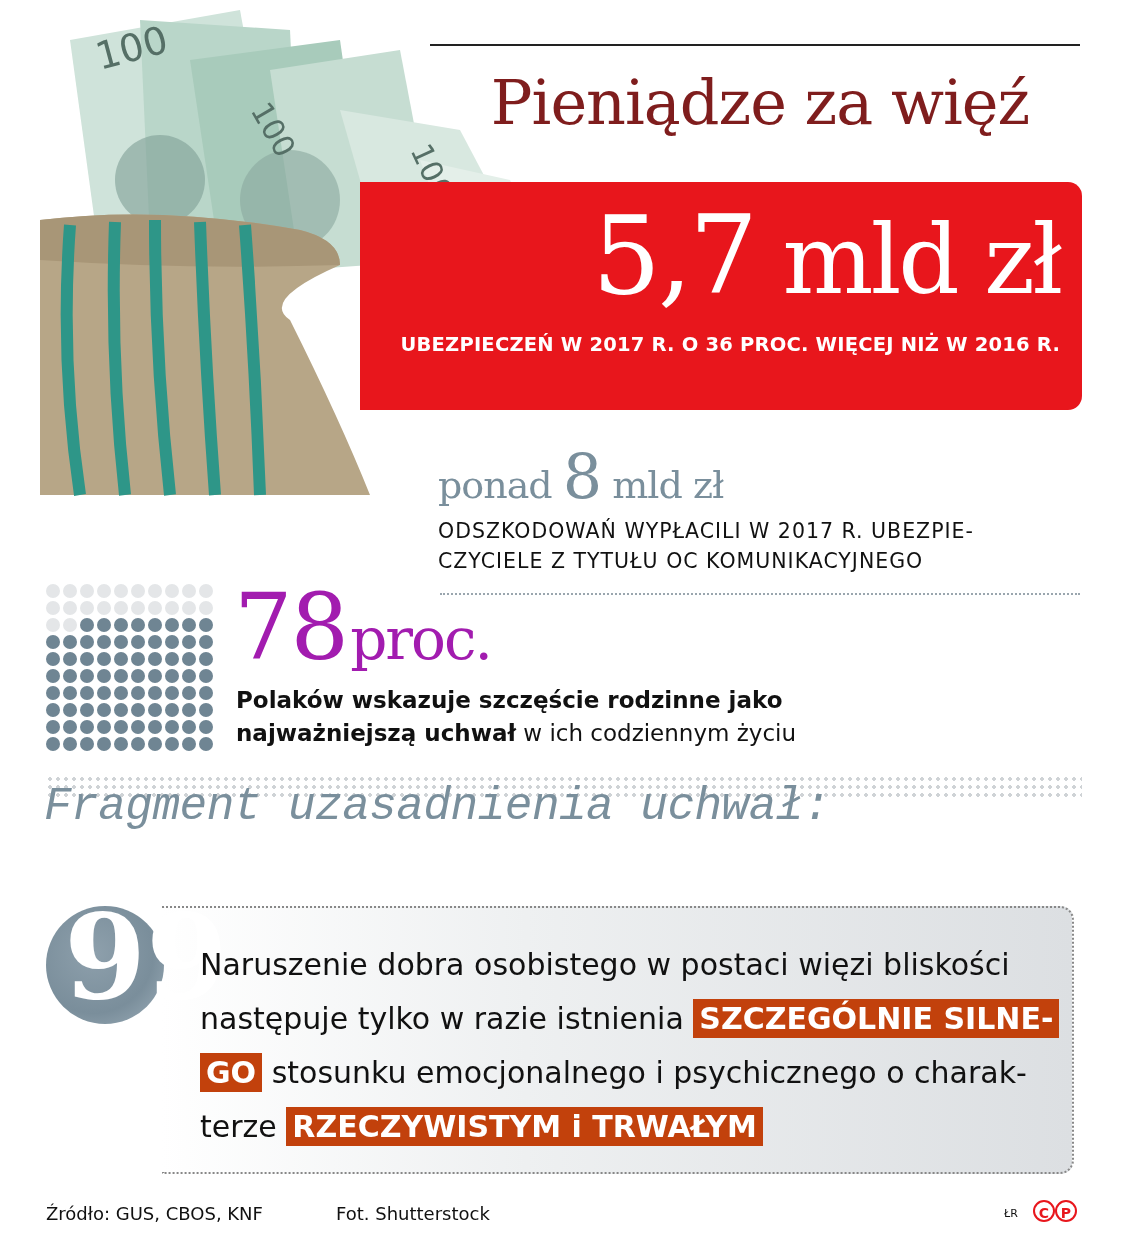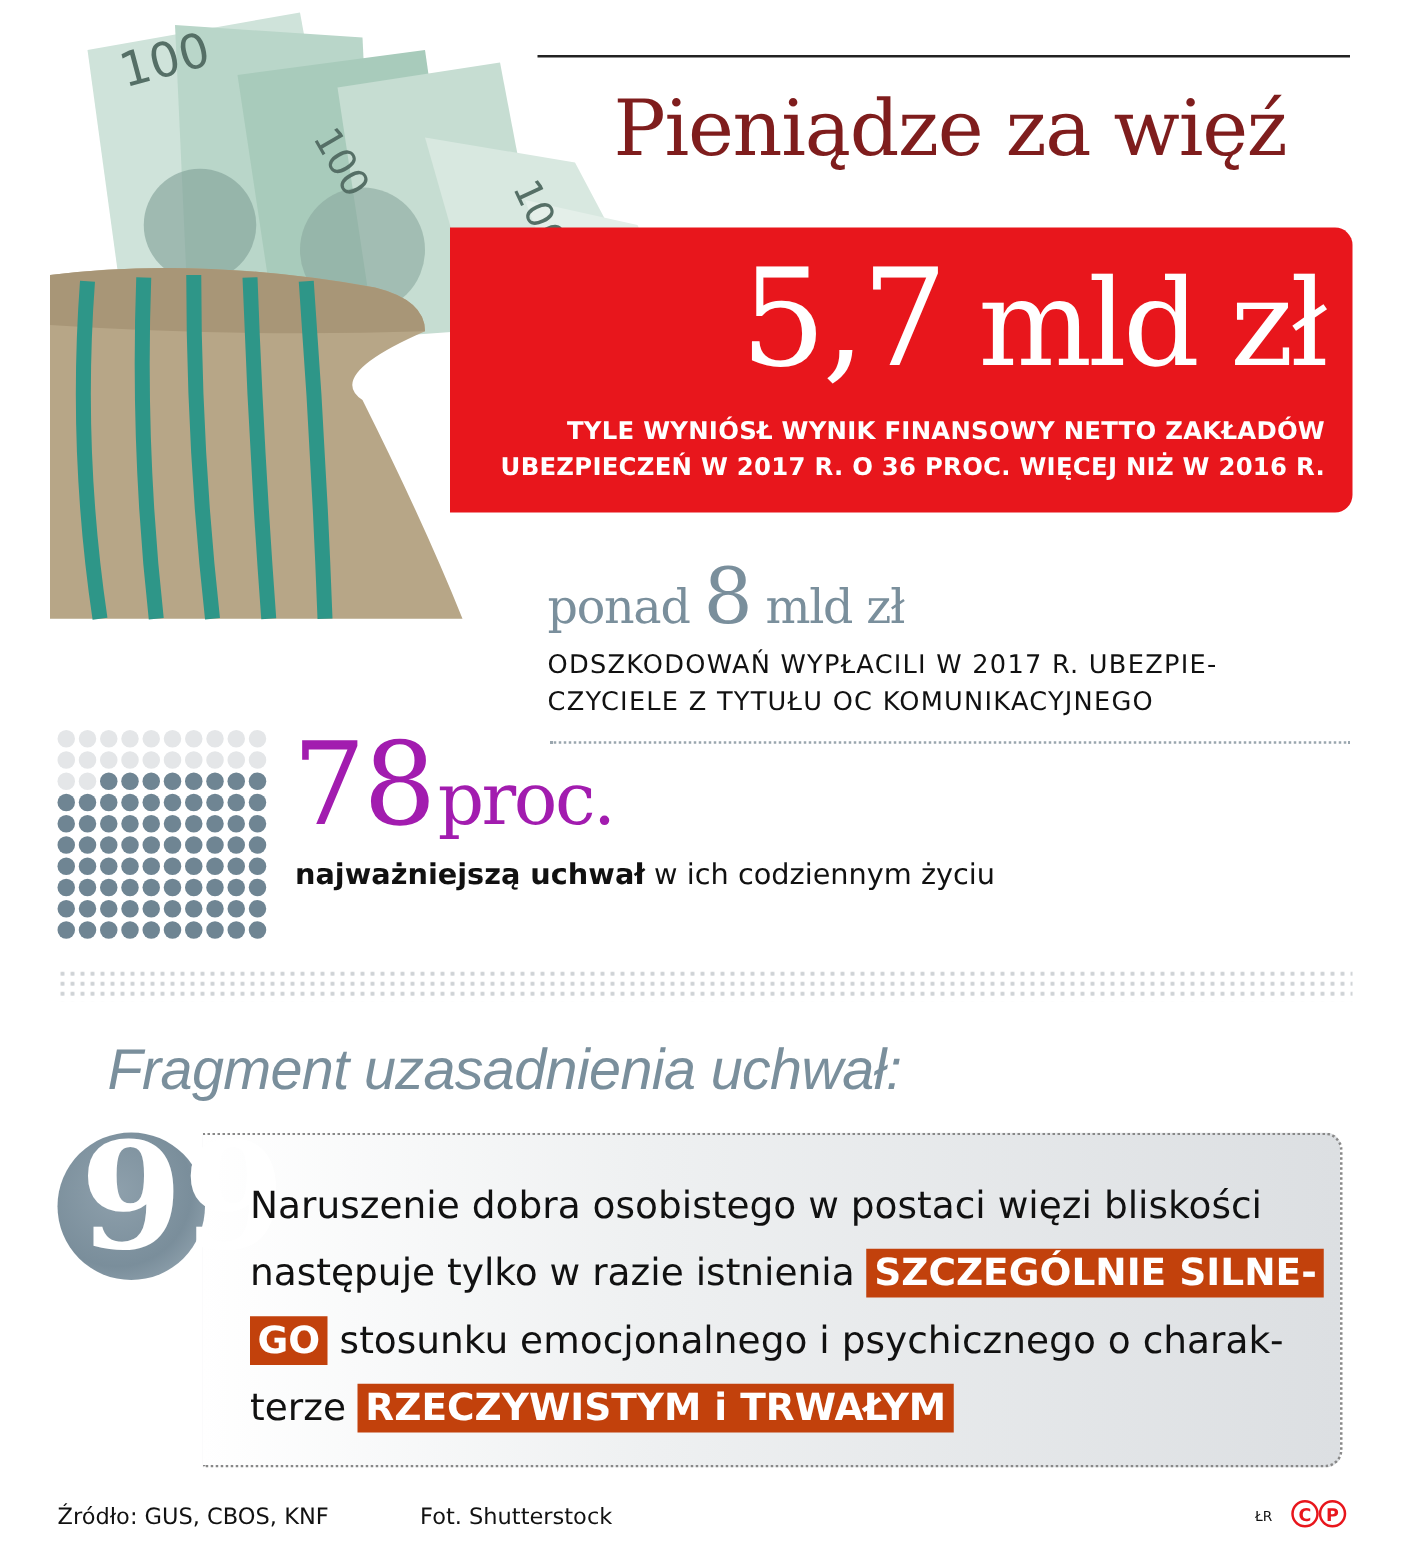--- a/index.html
+++ b/index.html
@@ -33,21 +33,21 @@
   .stat3 { left: 234px; top: 582px; font-family: "DejaVu Serif", serif; color: #a21caf; line-height: 1; letter-spacing: -2px; }
   .stat3 .n { font-size: 92px; }
   .stat3 .u { font-size: 58px; }
   .stat3-desc { left: 236px; top: 684px; font-size: 23px; line-height: 33px; }
   .stat3-desc b { font-weight: bold; }
 
   .band { left: 46px; top: 775px; width: 1036px; height: 26px;
           background-image: radial-gradient(circle, #cfd3d6 1.6px, transparent 2px);
           background-size: 8px 8px; }
 
-  .frag { left: 44px; top: 832px; font-family: Liberation Sans, sans-serif; font-style: italic; color: #7a8f9c; font-size: 46px; line-height: 1; letter-spacing: -0.5px; margin-left: 42px; }
+  .frag { left: 44px; top: 784px; font-family: Liberation Mono, monospace; font-style: italic; color: #7a8f9c; font-size: 46px; line-height: 1; letter-spacing: -0.5px; }
 
   .quotebox { left: 162px; top: 906px; width: 910px; height: 264px; border: 2px dotted #888; border-left: none; border-radius: 0 14px 14px 0;
               background: linear-gradient(90deg, #ffffff 0%, #eef0f1 40%, #dcdfe2 100%); }
   .quote-icon { left: 46px; top: 906px; width: 118px; height: 118px; border-radius: 50%;
                 background: radial-gradient(circle at 40% 40%, #8ea0ac 0%, #7a8e9b 60%, #9fb0bb 100%); }
   .quote-icon span { position: absolute; left: 18px; top: -8px; font-family: "DejaVu Serif", serif; font-weight: bold; font-size: 118px; color: #fff; line-height: 1; }
 
   .quote-text { left: 200px; top: 938px; width: 860px; font-size: 30px; line-height: 54px; color: #111; }
   .hl { background: #c2410c; color: #fff; font-weight: bold; padding: 2px 6px; }
 
@@ -88,21 +88,20 @@
     <path d="M160,222 Q165,360 175,495"></path>
     <path d="M205,225 Q215,360 220,495"></path>
   </g>
 </svg>
 
 <div class="abs title">Pieniądze za więź</div>
 
 <div class="abs redbox">
   <div class="big"><span class="num">5,7</span> <span>mld zł</span></div>
   <div class="sub">
-    <div>TYLE WYNIÓSŁ WYNIK FINANSOWY NETTO ZAKŁADÓW</div>
     <div>UBEZPIECZEŃ W 2017 R. O 36 PROC. WIĘCEJ NIŻ W 2016 R.</div>
   </div>
 </div>
 
 <div class="abs stat2">
   <span>ponad</span>
   <span class="eight">8</span>
   <span>mld zł</span>
 </div>
 <div class="abs stat2-desc">
@@ -213,20 +212,21 @@
     <div class="dot on"></div>
     <div class="dot on"></div>
     <div class="dot on"></div>
   </div>
 
 <div class="abs stat3">
   <span class="n">78</span>
   <span class="u">proc.</span>
 </div>
 <div class="abs stat3-desc">
+  <div><b>Polaków wskazuje szczęście rodzinne jako</b></div>
   <div><b>najważniejszą uchwał</b><span> w ich codziennym życiu</span></div>
 </div>
 
 <div class="abs band"></div>
 
 <div class="abs frag">Fragment uzasadnienia uchwał:</div>
 
 <div class="abs quotebox"></div>
 <div class="abs quote-icon">
     <span>99</span>

